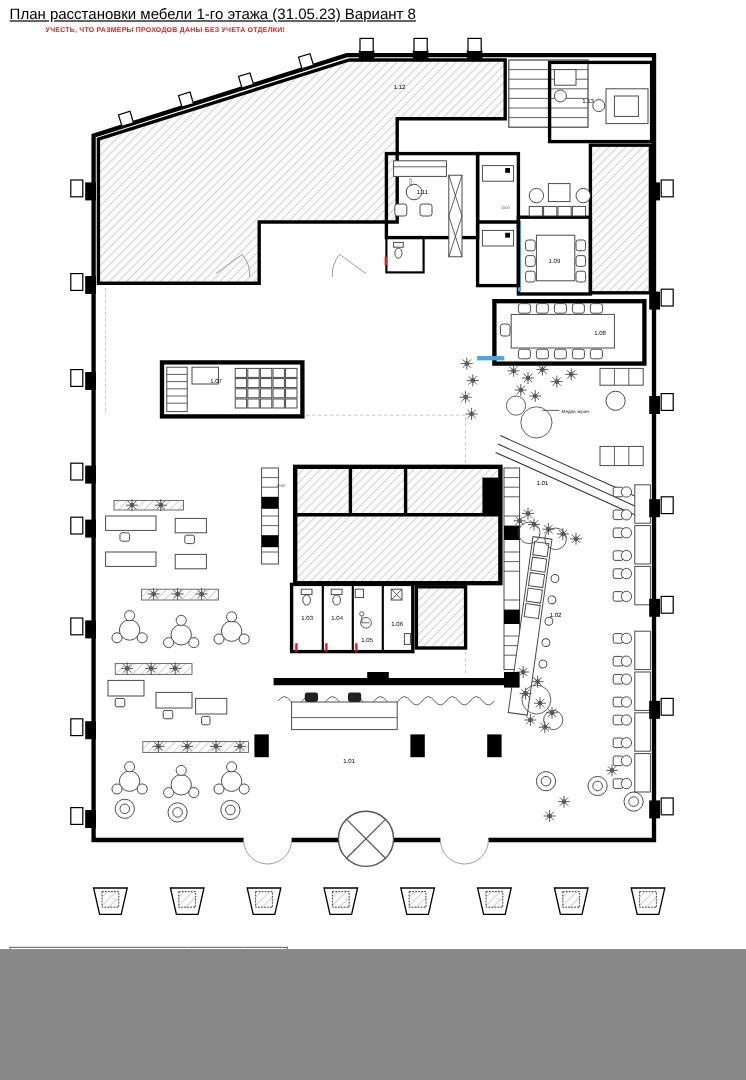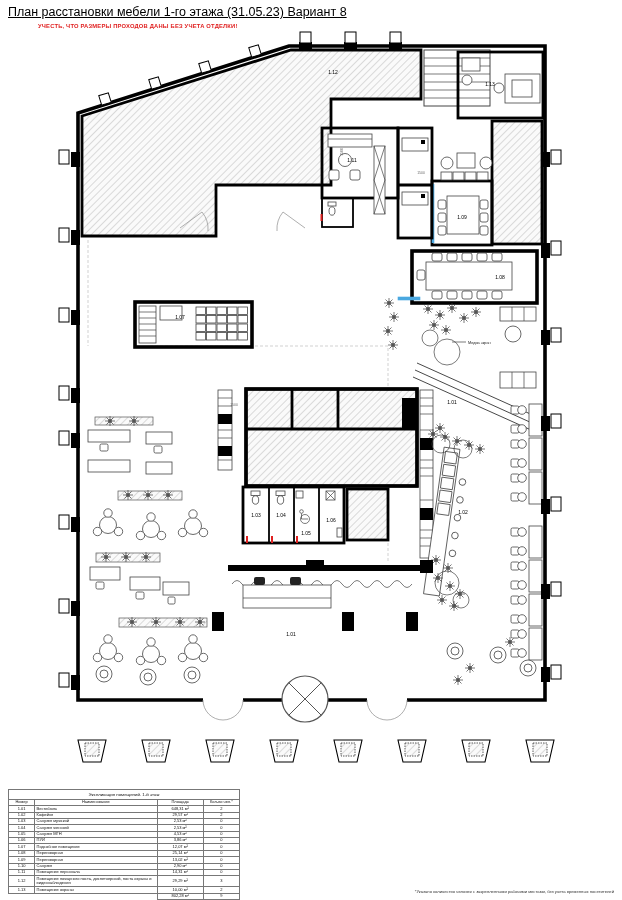--- a/index.html
+++ b/index.html
@@ -1,16 +1,16 @@
 <!DOCTYPE html>
 <html><head>
 <meta charset="utf-8">
 <style>
   html,body{margin:0;padding:0;background:#888;}
-  .sheet{position:relative;width:622px;height:900px;background:#ffffff;margin:0 auto;
+  .sheet{position:relative;width:622px;height:791px;background:#ffffff;margin:0 auto;
          font-family:"Liberation Sans",sans-serif;overflow:hidden;}
   .title{position:absolute;left:8px;top:5px;font-size:12.5px;color:#000;
          text-decoration:underline;white-space:nowrap;}
   .warning{position:absolute;left:38px;top:23px;font-size:5.8px;font-weight:bold;
            color:#e02020;letter-spacing:.2px;white-space:nowrap;}
   .planwrap{position:absolute;left:0;top:0;width:622px;height:790px;}
   
   .wall4{stroke:#000;stroke-width:3.6;fill:none}
   .wall3{stroke:#000;stroke-width:2.8;fill:none}
   .wall2{stroke:#000;stroke-width:1.8;fill:none}

